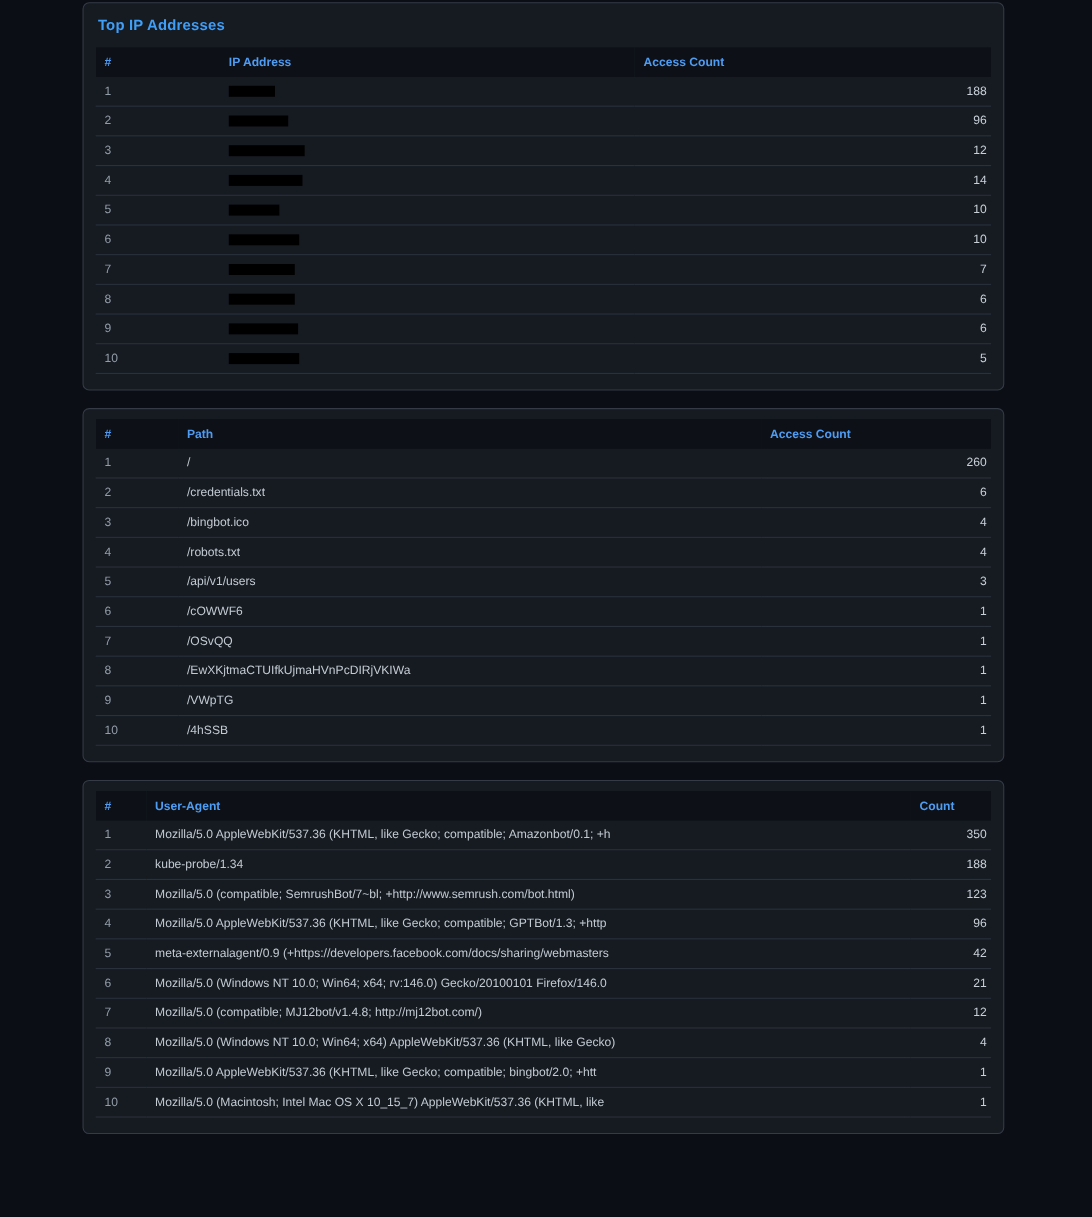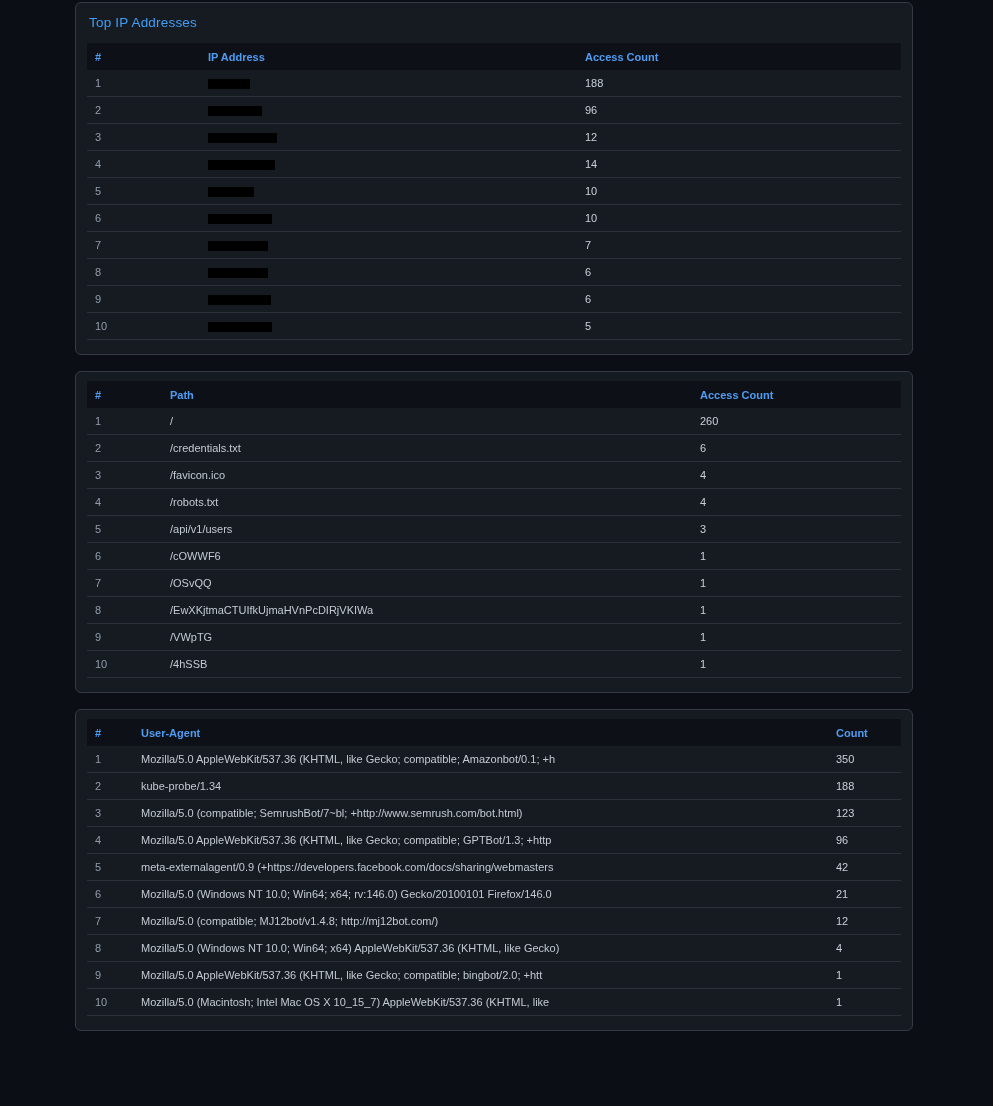--- a/index.html
+++ b/index.html
@@ -20,21 +20,21 @@
     background: #161b22;
     border: 1px solid #343b45;
     border-radius: 6px;
     padding: 9px 11px 14px 11px;
     margin-bottom: 16px;
     box-sizing: border-box;
   }
   .card-title {
     margin: 3px 2px 13px 2px;
     font-size: 13.5px;
-    font-weight: normal;
+    font-weight: bold;
     color: #3f9ef7;
     letter-spacing: 0.2px;
   }
   table.data-table {
     width: 100%;
     border-collapse: collapse;
     table-layout: fixed;
   }
   thead tr {
     background: #0d1117;
@@ -53,21 +53,21 @@
     height: 26px;
     padding: 0 4px 0 8px;
     border-bottom: 1px solid #2a313b;
     font-size: 11px;
     color: #c3cad2;
     white-space: nowrap;
     overflow: hidden;
     vertical-align: middle;
   }
   td.rank { color: #939da8; }
-  td.count { color: #c9d0d8; }
+  td.count { color: #c9d0d8; text-align: right; }
   .redact {
     display: inline-block;
     height: 10px;
     background: #000000;
     vertical-align: middle;
   }
   
   .t0 col.c1 { width: 113px; }
   .t0 col.c2 { width: 377px; }
   .t1 col.c1 { width: 75px; }
@@ -170,21 +170,21 @@
             <td class="val">/</td>
             <td class="count">260</td>
           </tr>
           <tr>
             <td class="rank">2</td>
             <td class="val">/credentials.txt</td>
             <td class="count">6</td>
           </tr>
           <tr>
             <td class="rank">3</td>
-            <td class="val">/favicon.ico</td>
+            <td class="val">/bingbot.ico</td>
             <td class="count">4</td>
           </tr>
           <tr>
             <td class="rank">4</td>
             <td class="val">/robots.txt</td>
             <td class="count">4</td>
           </tr>
           <tr>
             <td class="rank">5</td>
             <td class="val">/api/v1/users</td>

